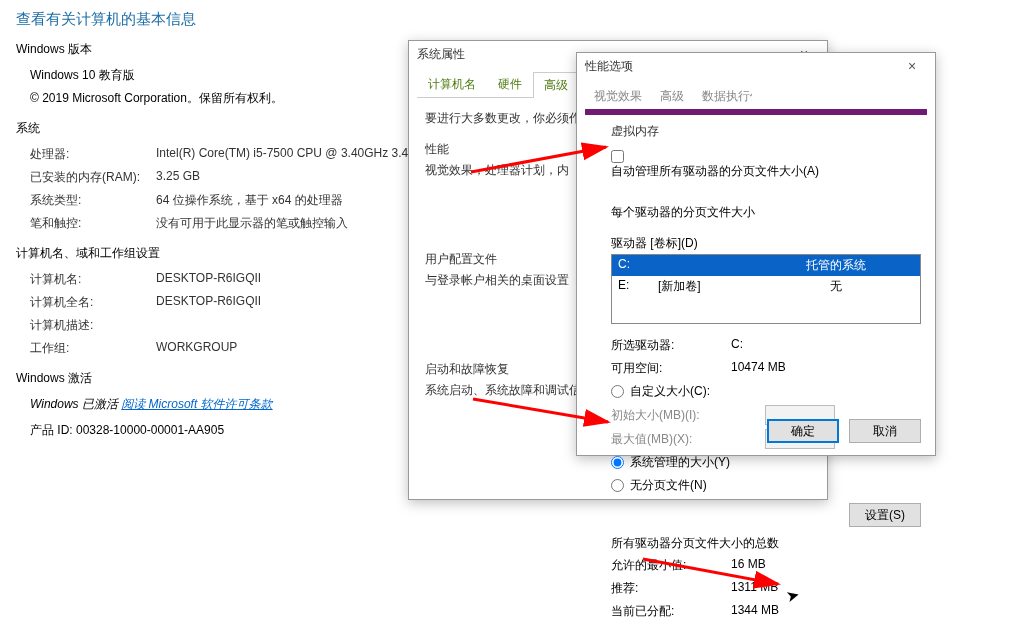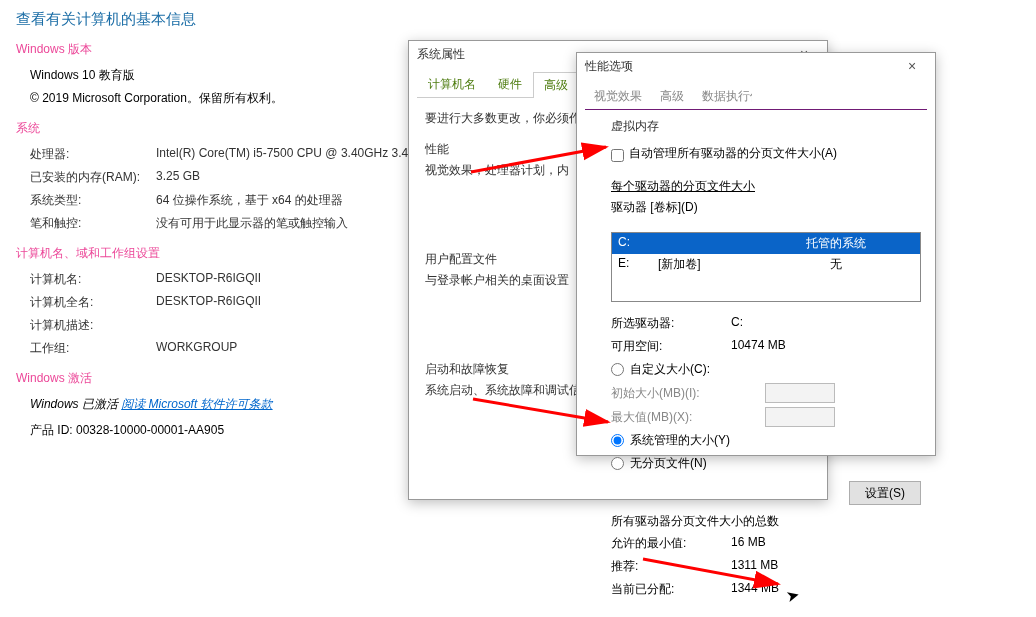--- a/index.html
+++ b/index.html
@@ -1,21 +1,21 @@
 <!DOCTYPE html>
 <html><head>
 <meta charset="utf-8">
 <style>
 * { box-sizing: border-box; margin: 0; padding: 0; font-family: "Microsoft YaHei", "Segoe UI", sans-serif; font-size: 12px; }
 body { background: #fff; width: 1036px; height: 617px; position: relative; overflow: hidden; }
 
 
 .bg-panel { position: absolute; left: 16px; top: 10px; width: 420px; }
 .bg-title { color: #1b6da6; font-size: 15px; margin-bottom: 12px; }
-.bg-section-label { color: #ec4899; margin-top: 10px; margin-bottom: 6px; }
+.bg-section-label { color: #000000; margin-top: 10px; margin-bottom: 6px; }
 .bg-row { display: flex; padding: 3px 0 3px 14px; }
 .bg-label { width: 126px; color: #333; }
 .bg-value { color: #333; }
 .bg-link { color: #0066cc; text-decoration: underline; cursor: pointer; }
 .bg-indent { padding-left: 14px; }
 
 
 .dialog { position: absolute; background: #fff; border: 1px solid #999; box-shadow: 0 3px 12px rgba(0,0,0,0.25); }
 .dlg-title { height: 26px; display: flex; align-items: center; padding: 8px 8px; justify-content: space-between; color: #333; }
 .dlg-close { width: 30px; text-align: center; color: #555; cursor: pointer; font-size: 14px; }
@@ -23,30 +23,30 @@
 .sysprops { left: 408px; top: 40px; width: 420px; height: 460px; }
 .tabstrip { display: flex; border-bottom: 1px solid #ccc; margin: 4px 8px 0 8px; }
 .tab { padding: 4px 10px; border: 1px solid transparent; border-bottom: none; color: #4d7c0f; }
 .tab.active { border-color: #ccc; background: #fff; position: relative; top: 1px; }
 .sysprops-body { padding: 12px 16px; color: #333; }
 .fieldset-label { margin-top: 14px; margin-bottom: 4px; }
 .fieldset-sub { color: #333; margin-bottom: 8px; }
 
 
 .perfopts { left: 576px; top: 52px; width: 360px; height: 404px; }
-.perf-tabs { display: flex; border-bottom: 1px solid #701a75; margin: 4px 8px 0 8px; }
+.perf-tabs { display: flex; border-bottom: 6px solid #701a75; margin: 4px 8px 0 8px; }
 .perf-tab { padding: 4px 8px; border: 1px solid transparent; border-bottom: none; color: #888; }
 .perf-tab.cut { width: 60px; overflow:hidden; white-space:nowrap;}
 .vm-title { padding: 8px 12px 4px 34px; color: #333; }
 
 .vm-body { padding: 6px 14px 0 34px; }
-.chk-row { display: flex; align-items: flex-end; margin-bottom: 16px; }
+.chk-row { display: flex; align-items: flex-start; margin-bottom: 24px; flex-direction: column; }
 .chk-row input { margin-right: 5px; }
-.group-label { margin-bottom: 4px; text-decoration: underline; }
-.drive-head { display: flex; margin-bottom: 16px; }
+.group-label { margin-bottom: 14px; }
+.drive-head { display: flex; margin-bottom: 2px; }
 .dh1 { width: 140px; } .dh2 { flex: 1; }
 .drive-list { border: 1px solid #888; height: 70px; background: #fff; }
 .drive-row { display: flex; padding: 2px 6px; }
 .drive-row.selected { background: #0a64c8; color: #fff; }
 .dr1 { width: 40px; } .dr2 { width: 100px; } .dr3 { flex:1; text-align: center; }
 
 .kv { display: flex; padding: 3px 0; }
 .kv-k { width: 120px; } .kv-v { }
 
 .radio-row { display: flex; align-items: center; padding: 3px 0; }
@@ -221,20 +221,24 @@
     <div class="kv">
         <div class="kv-k">推荐:</div>
         <div class="kv-v">1311 MB</div>
       </div>
     <div class="kv">
         <div class="kv-k">当前已分配:</div>
         <div class="kv-v">1344 MB</div>
       </div>
   </div>
 
+  <div class="dlg-buttons">
+    <button class="btn primary">确定</button>
+    <button class="btn">取消</button>
+  </div>
 </div>
 
 <svg class="arrow" style="left:466px; top:142px;" width="150" height="40">
   <defs>
       <marker id="ah1" markerWidth="10" markerHeight="10" refX="8" refY="3" orient="auto">
         <path d="M0,0 L0,6 L9,3 z" fill="#ff0000"></path>
       </marker>
     </defs>
   <line x1="5" y1="30" x2="140" y2="5" stroke="#ff0000" stroke-width="3" marker-end="url(#ah1)"></line>
 </svg>

